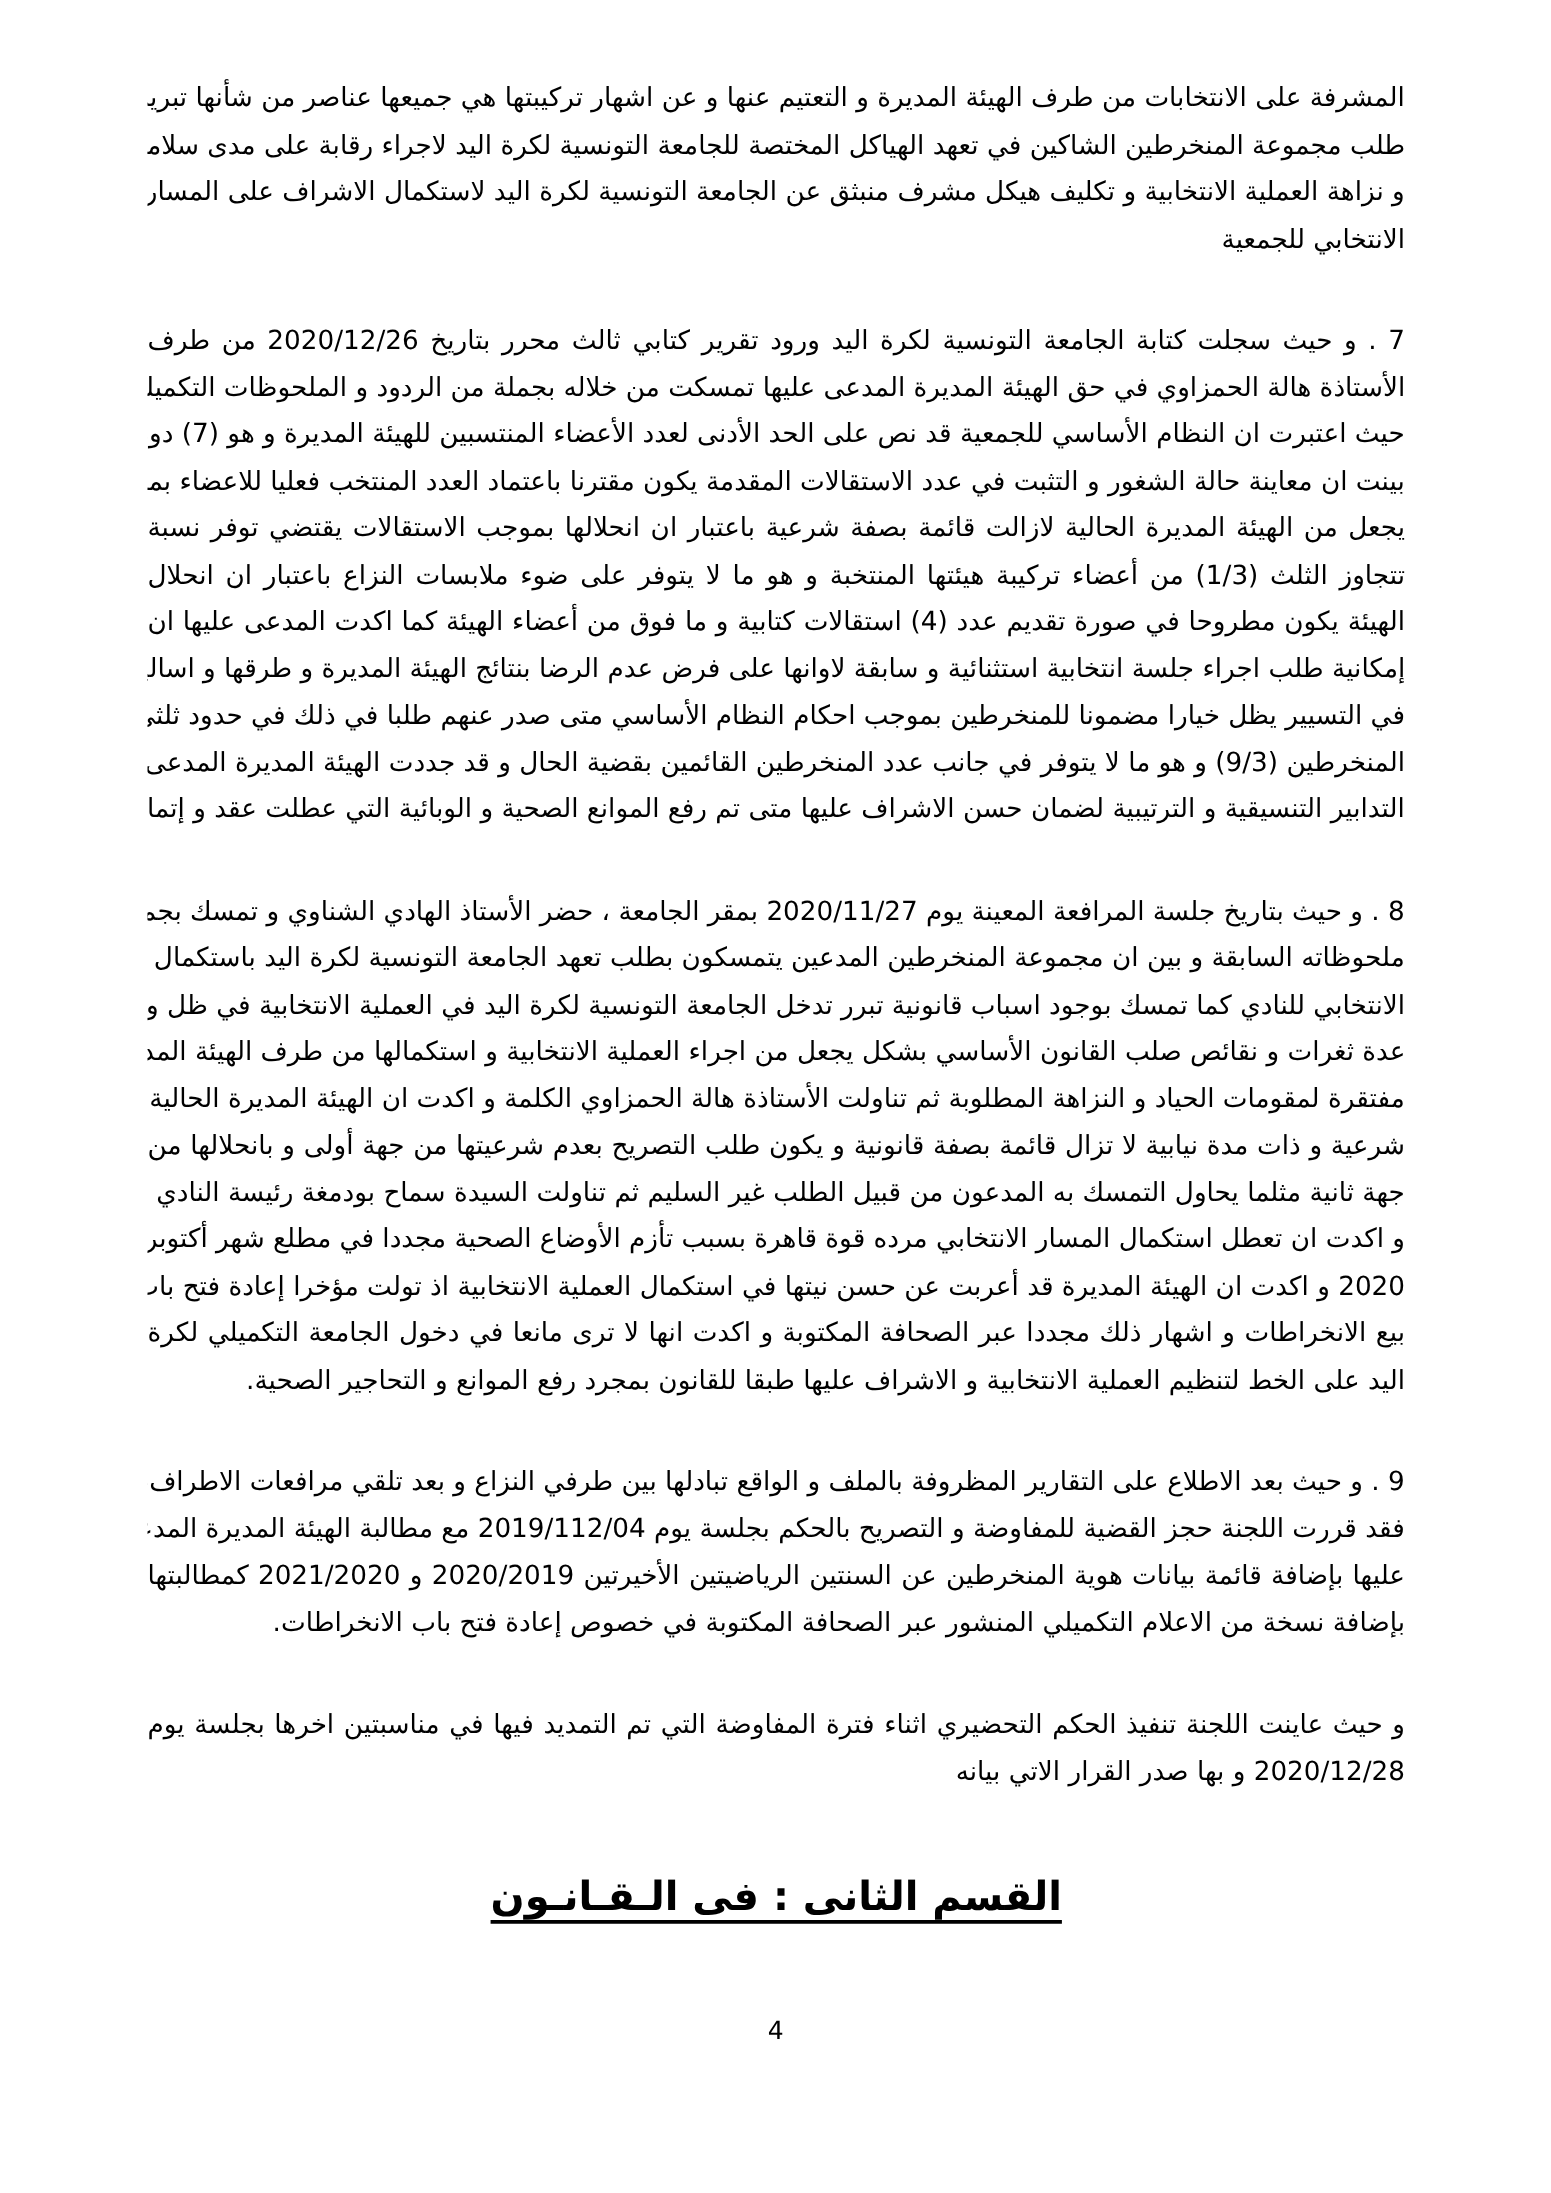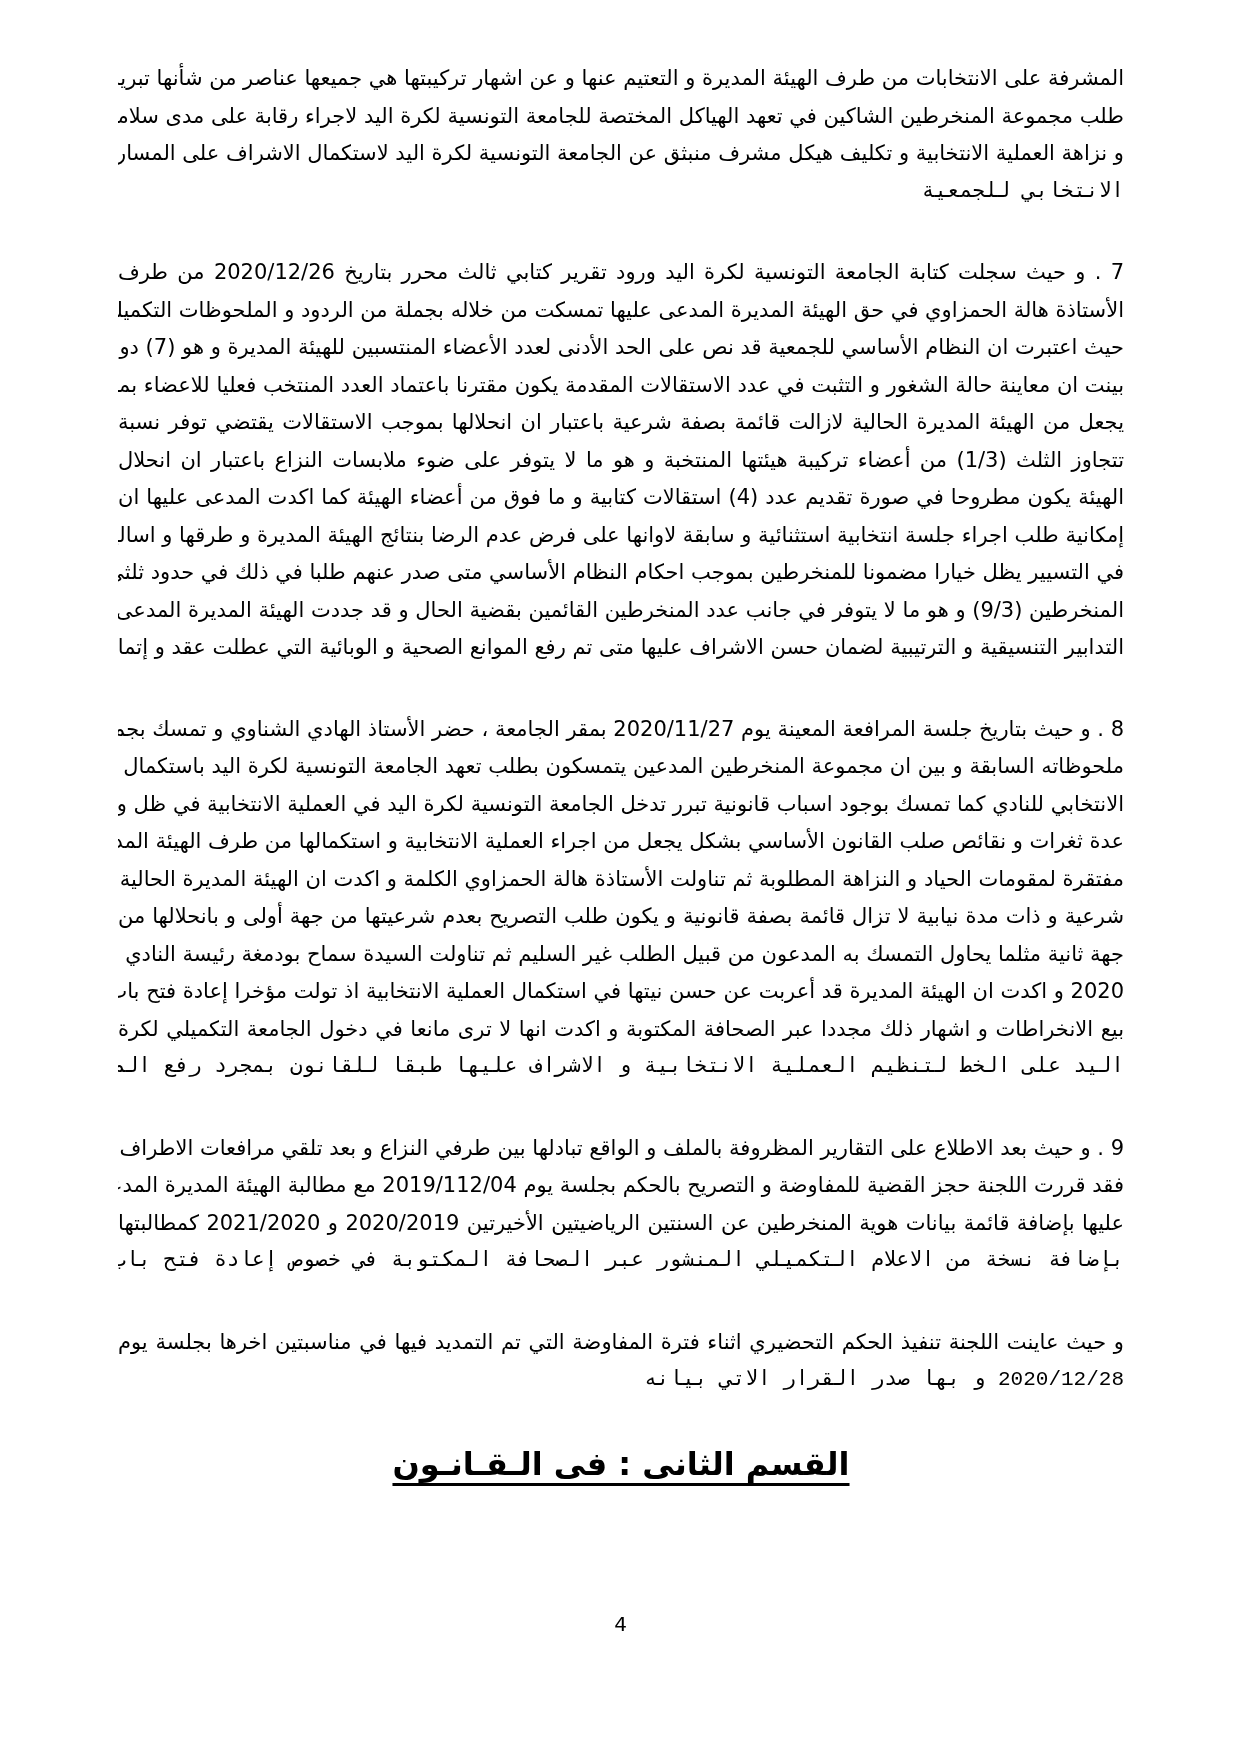--- a/index.html
+++ b/index.html
@@ -32,32 +32,31 @@
     .para .line {
       display: block;
       text-align: justify;
       text-align-last: justify;
       white-space: nowrap;
       overflow: hidden;
       height: 37.5px;
     }
     .para .line.last {
       text-align-last: right;
-      font-family: Liberation Mono, monospace;
     }
     .gap { height: 44px; }
     .gap-sm { height: 40px; }
     .section-title {
       text-align: center;
       font-weight: bold;
       font-size: 32px;
       text-decoration: underline;
       text-decoration-thickness: 3px;
       text-underline-offset: 8px;
-      margin: 0;
+      margin: 16px;
       padding-top: 6px;
     }
     .page-number {
       position: absolute;
       top: 1612px;
       left: 0;
       width: 1241px;
       text-align: center;
       font-size: 20px;
       direction: ltr;
@@ -94,20 +93,21 @@
   <div class="gap"></div>
 
   <p class="para">
     <span class="line">8 . و حيث بتاريخ جلسة المرافعة المعينة يوم 2020/11/27 بمقر الجامعة ، حضر الأستاذ الهادي الشناوي و تمسك بجميع</span>
     <span class="line">ملحوظاته السابقة و بين ان مجموعة المنخرطين المدعين يتمسكون بطلب تعهد الجامعة التونسية لكرة اليد باستكمال المسار</span>
     <span class="line">الانتخابي للنادي كما تمسك بوجود اسباب قانونية تبرر تدخل الجامعة التونسية لكرة اليد في العملية الانتخابية في ظل وجود</span>
     <span class="line">عدة ثغرات و نقائص صلب القانون الأساسي بشكل يجعل من اجراء العملية الانتخابية و استكمالها من طرف الهيئة المديرة</span>
     <span class="line">مفتقرة لمقومات الحياد و النزاهة المطلوبة ثم تناولت الأستاذة هالة الحمزاوي الكلمة و اكدت ان الهيئة المديرة الحالية هي</span>
     <span class="line">شرعية و ذات مدة نيابية لا تزال قائمة بصفة قانونية و يكون طلب التصريح بعدم شرعيتها من جهة أولى و بانحلالها من</span>
     <span class="line">جهة ثانية مثلما يحاول التمسك به المدعون من قبيل الطلب غير السليم ثم تناولت السيدة سماح بودمغة رئيسة النادي الكلمة</span>
+    <span class="line">و اكدت ان تعطل استكمال المسار الانتخابي مرده قوة قاهرة بسبب تأزم الأوضاع الصحية مجددا في مطلع شهر أكتوبر</span>
     <span class="line">2020 و اكدت ان الهيئة المديرة قد أعربت عن حسن نيتها في استكمال العملية الانتخابية اذ تولت مؤخرا إعادة فتح باب</span>
     <span class="line">بيع الانخراطات و اشهار ذلك مجددا عبر الصحافة المكتوبة و اكدت انها لا ترى مانعا في دخول الجامعة التكميلي لكرة</span>
     <span class="line last">اليد على الخط لتنظيم العملية الانتخابية و الاشراف عليها طبقا للقانون بمجرد رفع الموانع و التحاجير الصحية.</span>
   </p>
 
   <div class="gap"></div>
 
   <p class="para">
     <span class="line">9 . و حيث بعد الاطلاع على التقارير المظروفة بالملف و الواقع تبادلها بين طرفي النزاع و بعد تلقي مرافعات الاطراف،</span>
     <span class="line">فقد قررت اللجنة حجز القضية للمفاوضة و التصريح بالحكم بجلسة يوم 2019/112/04 مع مطالبة الهيئة المديرة المدعى</span>

